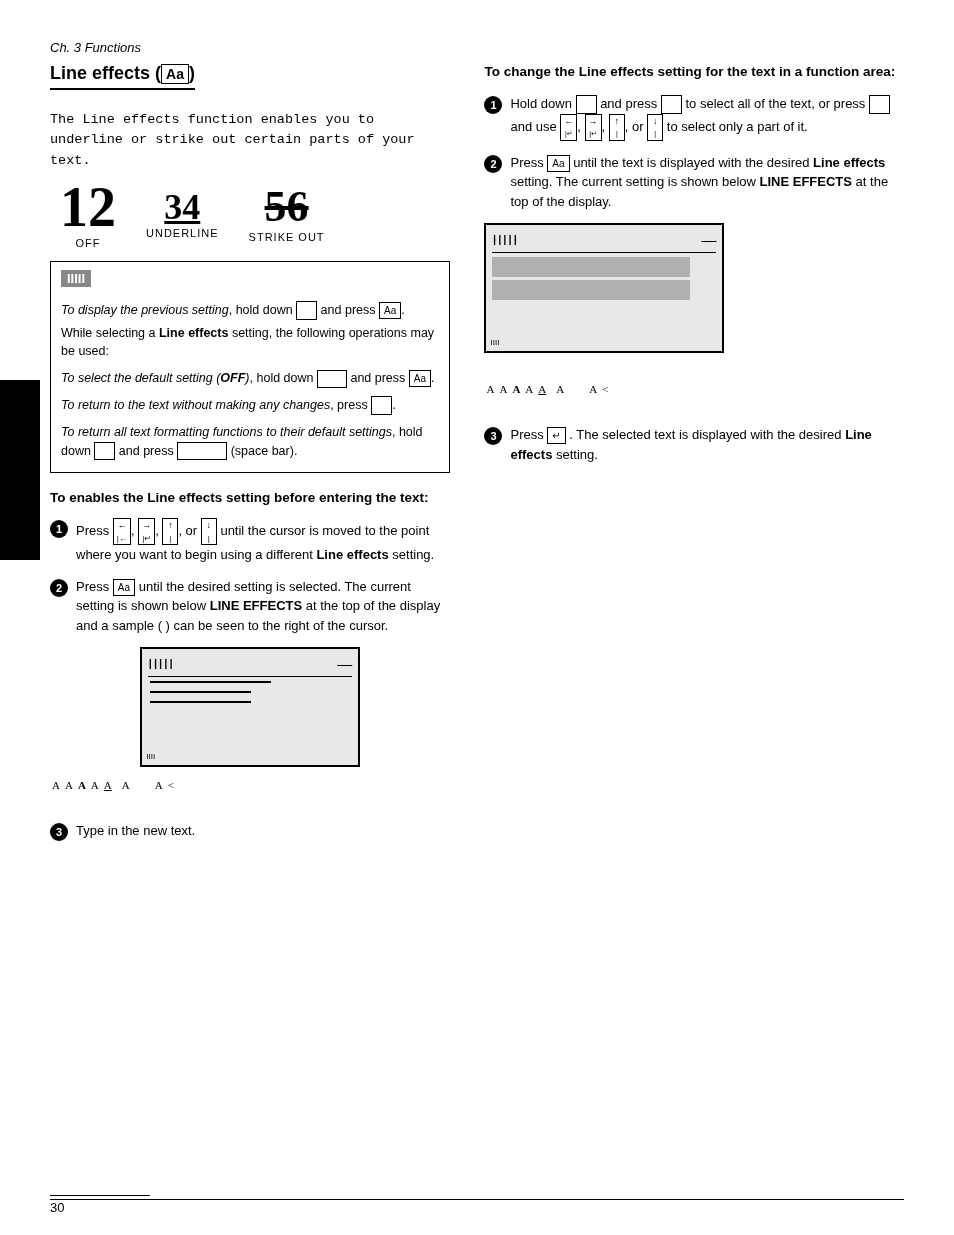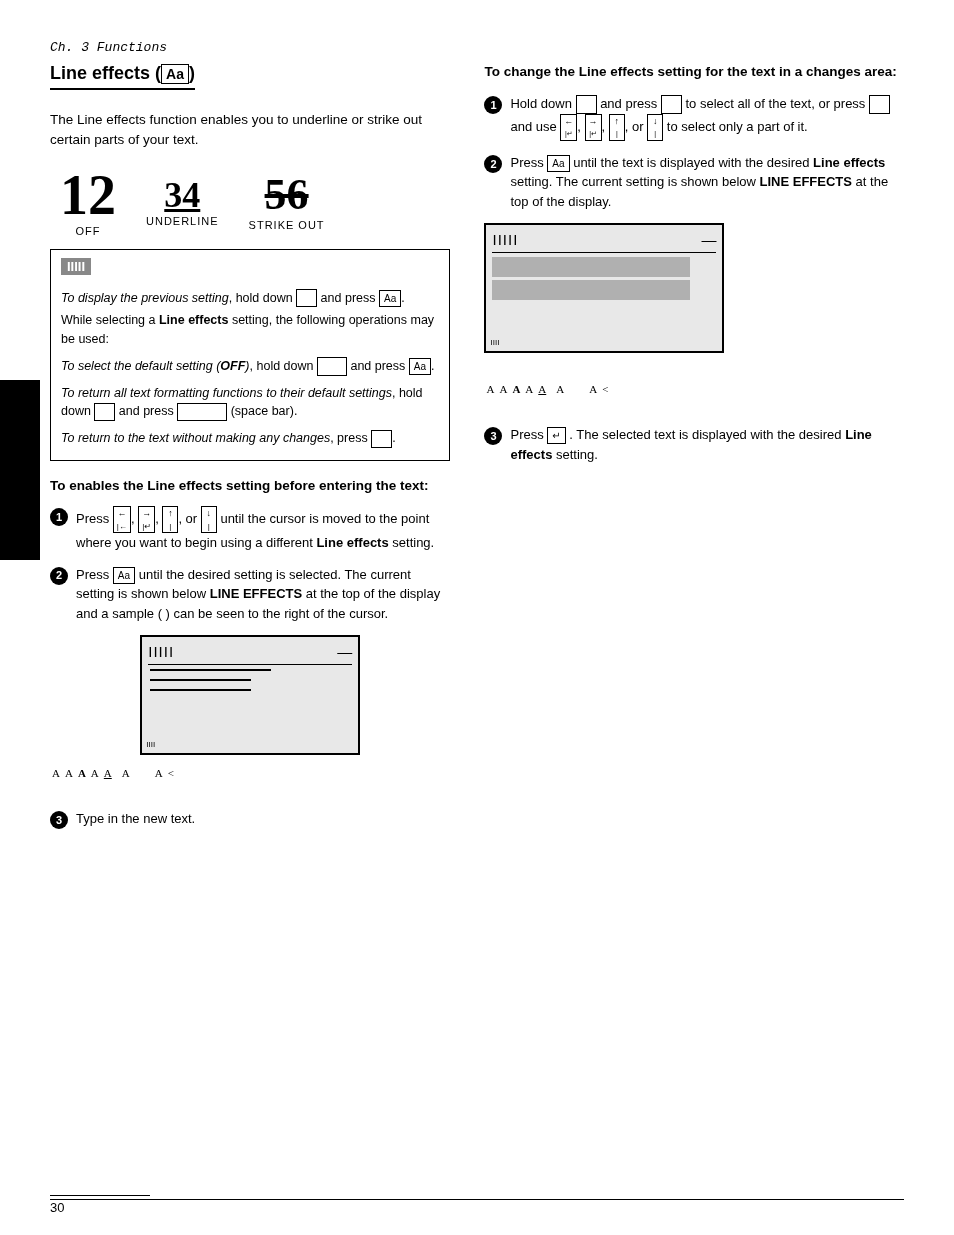--- a/index.html
+++ b/index.html
@@ -28,21 +28,21 @@
       top: 380px;
       width: 40px;
       height: 180px;
       background: #000;
     }
 
     .chapter-label {
       font-style: italic;
       font-size: 13px;
       margin-bottom: 8px;
-      font-family: Liberation Mono, monospace;
+      font-family: Liberation Sans, sans-serif;
     }
 
     .two-col {
       display: flex;
       gap: 4px;
     }
 
     .col-left {
       width: 440px;
       padding-right: 20px;
@@ -59,22 +59,22 @@
       font-family: Arial, sans-serif;
       margin-bottom: 10px;
       border-bottom: 2px solid #000;
       padding-bottom: 4px;
       display: inline-block;
     }
 
     .intro-text {
       font-size: 13.5px;
       line-height: 1.5;
-      margin-bottom: 12px;
-      font-family: Liberation Sans, sans-serif;
+      margin-bottom: 4px;
+      font-family: Liberation Mono, monospace;
     }
 
     
     .line-effects-demo {
       display: flex;
       align-items: center;
       justify-content: flex-start;
       gap: 30px;
       margin-bottom: 8px;
       padding: 4px 0 4px 10px;
@@ -340,25 +340,25 @@
             <em>To display the previous setting</em>, hold down <span class="key-btn">　</span>
             and press <span class="key-btn" style="font-size:10px;">Aa</span>.
           </p>
           <p class="note-line">While selecting a <strong>Line effects</strong> setting, the following operations may be used:</p>
           <p class="note-line" style="margin-top:8px;">
             <em>To select the default setting (<strong>OFF</strong>)</em>, hold down
             <span class="key-btn" style="min-width:30px;">　</span>
             and press <span class="key-btn" style="font-size:10px;">Aa</span>.
           </p>
           <p class="note-line" style="margin-top:8px;">
+            <em>To return to the text without making any changes</em>, press <span class="key-btn">　</span>.
+          </p>
+          <p class="note-line" style="margin-top:8px;">
             <em>To return all text formatting functions to their default settings</em>, hold down <span class="key-btn">　</span> and press
             <span class="key-btn-wide">　</span> (space bar).
-          </p>
-          <p class="note-line" style="margin-top:8px;">
-            <em>To return to the text without making any changes</em>, press <span class="key-btn">　</span>.
           </p>
         </div>
       </div>
 
       <div>
         <p class="sub-heading">
           To enables the Line effects setting before entering the text:
         </p>
 
         <ul class="steps-list">
@@ -420,21 +420,21 @@
             </div>
           </li>
         </ul>
 
       </div>
     </div>
 
     <div class="col-right">
 
       <p class="right-heading">
-        To change the Line effects setting for the text in a changes area:
+        To change the Line effects setting for the text in a function area:
       </p>
 
       <ul class="steps-list">
 
         <li class="step-item">
           <div class="step-num-circle">1</div>
           <div class="step-content">
             Hold down <span class="key-btn">　</span> and press <span class="key-btn">　</span> to select all of the text, or press <span class="key-btn">　</span> and use
             <span class="key-sm">←<br><span style="font-size:7px;">|↵</span></span>,
             <span class="key-sm">→<br><span style="font-size:7px;">|↵</span></span>,

